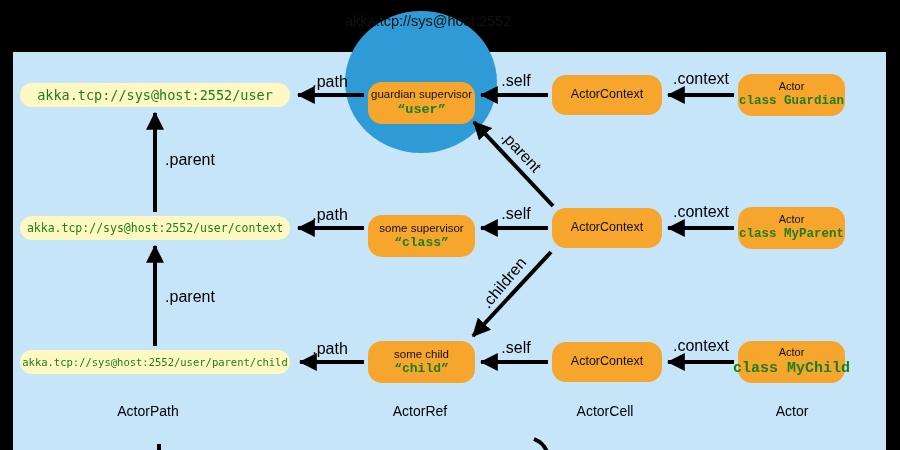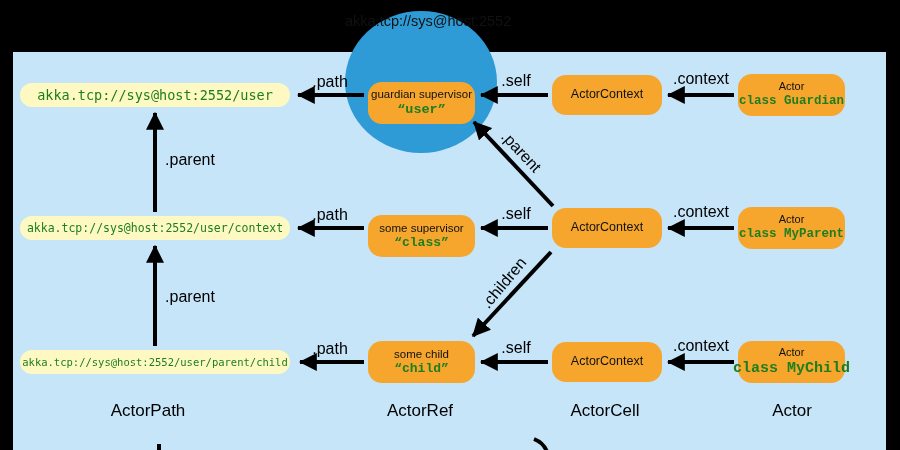--- a/index.html
+++ b/index.html
@@ -50,21 +50,21 @@
     font-size:13px;font-weight:600;white-space:nowrap;
   }
   .alabel{
     position:absolute;transform:translate(-50%,-50%);
     font-size:16px;white-space:nowrap;color:#000;
   }
   .rot-parent{transform:translate(-50%,-50%) rotate(47deg);}
   .rot-children{transform:translate(-50%,-50%) rotate(-50deg);}
   .footer-label{
     position:absolute;transform:translate(-50%,-50%);
-    font-size:17px;color:#000;white-space:nowrap;
+    font-size:14px;color:#000;white-space:nowrap;
   }
 </style>
 </head>
 <body>
 
 <div class="panel"></div>
 
 <div class="system-circle">
   <div class="circle-addr">akka.tcp://sys@host:2552</div>
 </div>

